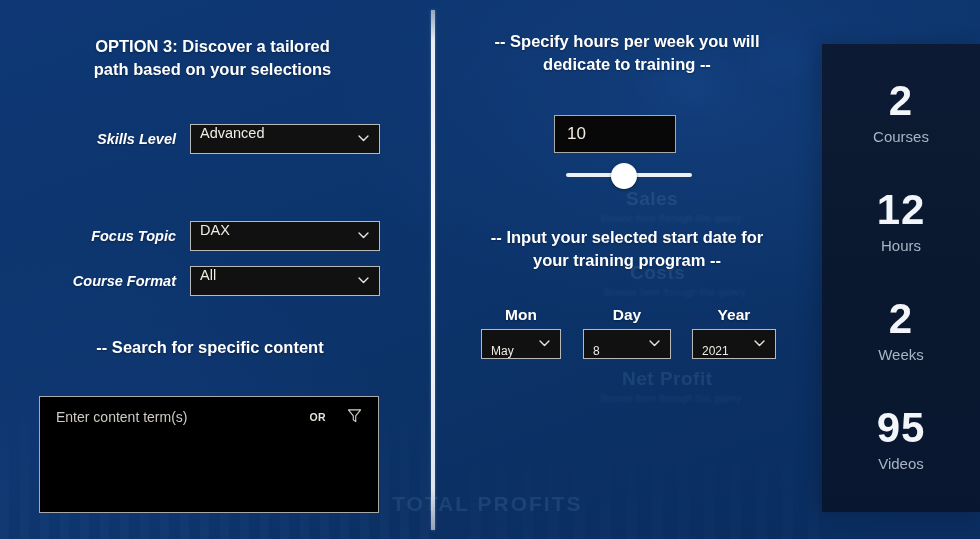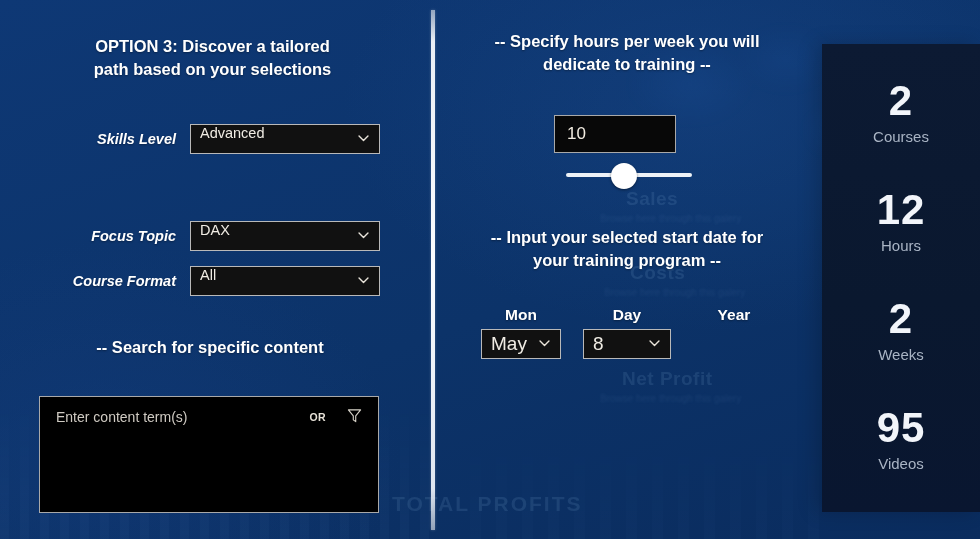--- a/index.html
+++ b/index.html
@@ -200,24 +200,24 @@
     font-size: 15.5px;
     text-align: center;
     margin-bottom: 5px;
     text-shadow: 0 1px 2px rgba(0,0,0,.35);
   }
   .date-select {
     position: relative;
     height: 30px;
     background: #111111;
     border: 1px solid #b9b9b9;
-    display: flex; align-items: center;
+    display: flex; align-items: flex-end;
     padding: 0 26px 0 9px;
     color: #f0ece4;
-    font-size: 19px;
+    font-size: 12px;
     cursor: pointer;
   }
 
   
   .stats-panel {
     position: absolute;
     left: 822px; top: 44px;
     width: 158px; height: 468px;
     background: linear-gradient(180deg, #0c1a33 0%, #0a182f 55%, #091630 100%);
     box-shadow: -6px 0 18px rgba(0,0,0,.18);
@@ -355,20 +355,28 @@
       <span class="chev">
         <svg viewBox="0 0 16 16" width="13" height="13" aria-hidden="true">
           <path d="M2.5 5 L8 10.5 L13.5 5" fill="none" stroke="#e9e4da" stroke-width="1.7" stroke-linecap="round" stroke-linejoin="round"></path>
         </svg>
       </span>
     </div>
   </div>
 
   <div class="date-group" style="left:692px; top:306px; width:84px;">
     <div class="date-caption">Year</div>
+    <div class="date-select">
+      <span>2021</span>
+      <span class="chev">
+        <svg viewBox="0 0 16 16" width="13" height="13" aria-hidden="true">
+          <path d="M2.5 5 L8 10.5 L13.5 5" fill="none" stroke="#e9e4da" stroke-width="1.7" stroke-linecap="round" stroke-linejoin="round"></path>
+        </svg>
+      </span>
+    </div>
   </div>
 
   <div class="stats-panel">
     <div class="stat">
       <div class="stat-value">2</div>
       <div class="stat-label">Courses</div>
     </div>
     <div class="stat">
       <div class="stat-value">12</div>
       <div class="stat-label">Hours</div>

